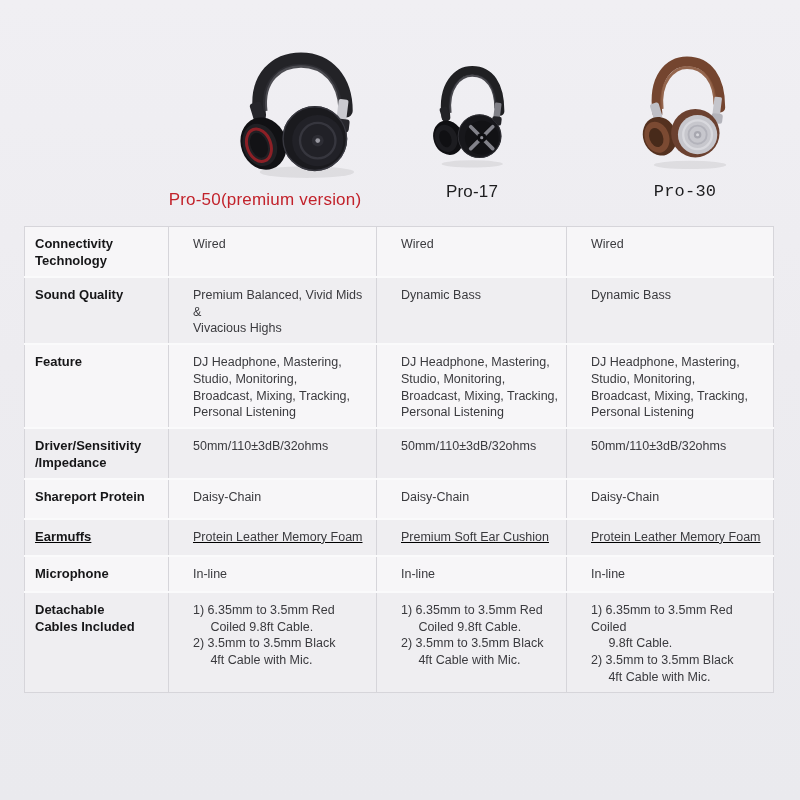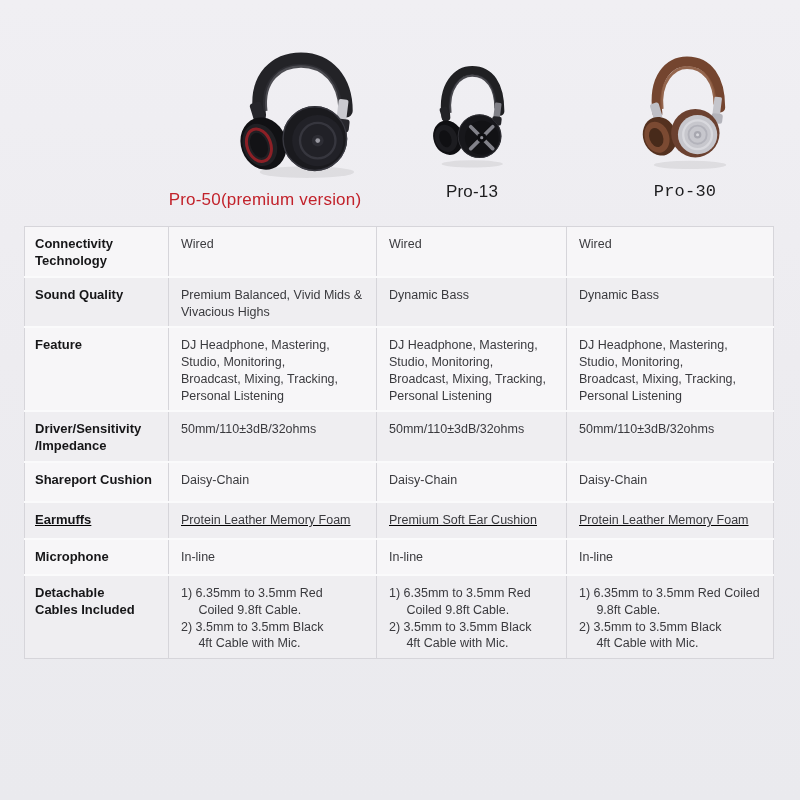--- a/index.html
+++ b/index.html
@@ -42,21 +42,21 @@
     vertical-align:top;text-align:left;
     white-space:pre-wrap;
   }
   table.spec th{
     padding:9px 2px 6px 10px;
     font-size:13px;font-weight:bold;color:#161618;
     line-height:1.3;
     margin-top:28px;
   }
   table.spec td{
-    padding:9px 6px 6px 12px;
+    padding:9px 6px 6px 24px;
     font-size:12.5px;font-weight:normal;color:#3a3a3e;
     line-height:1.34;
     border-left:1px solid #d6d5da;
   }
 </style>
 </head>
 <body>
 
 <div class="stage">
 
@@ -132,21 +132,21 @@
           <circle cx="89" cy="112" r="26" fill="#c7c7cd"></circle>
           <circle cx="89" cy="112" r="19" fill="none" stroke="#d9d9de" stroke-width="3"></circle>
           <circle cx="89" cy="112" r="12" fill="none" stroke="#b3b3bb" stroke-width="2.5"></circle>
           <circle cx="89" cy="112" r="5" fill="#a8a8b0"></circle>
           <circle cx="89" cy="112" r="2" fill="#d8d8dd"></circle>
         </g>
       </svg>
     </figure>
 
     <div class="pname p0" style="color: rgb(194, 34, 43); margin-top: 8px;">Pro-50(premium version)</div>
-    <div class="pname p1" style="color: rgb(29, 29, 31);">Pro-13</div>
+    <div class="pname p1" style="color: rgb(29, 29, 31);">Pro-17</div>
     <div class="pname p2" style="color: rgb(29, 29, 31); font-family: Liberation Mono, monospace;">Pro-30</div>
   </header>
 
   <table class="spec">
     <colgroup>
       <col style="width:144px">
       <col style="width:208px">
       <col style="width:190px">
       <col style="width:207px">
     </colgroup>
@@ -181,21 +181,21 @@
 Personal Listening</td>
   </tr>
         <tr style="height: 48px;">
     <th>Driver/Sensitivity
 /Impedance</th>
     <td>50mm/110±3dB/32ohms</td>
     <td>50mm/110±3dB/32ohms</td>
     <td>50mm/110±3dB/32ohms</td>
   </tr>
         <tr style="height: 40px;">
-    <th>Shareport Cushion</th>
+    <th>Shareport Protein</th>
     <td>Daisy-Chain</td>
     <td>Daisy-Chain</td>
     <td>Daisy-Chain</td>
   </tr>
         <tr style="height: 37px; text-decoration: underline;">
     <th>Earmuffs</th>
     <td>Protein Leather Memory Foam</td>
     <td>Premium Soft Ear Cushion</td>
     <td>Protein Leather Memory Foam</td>
   </tr>

